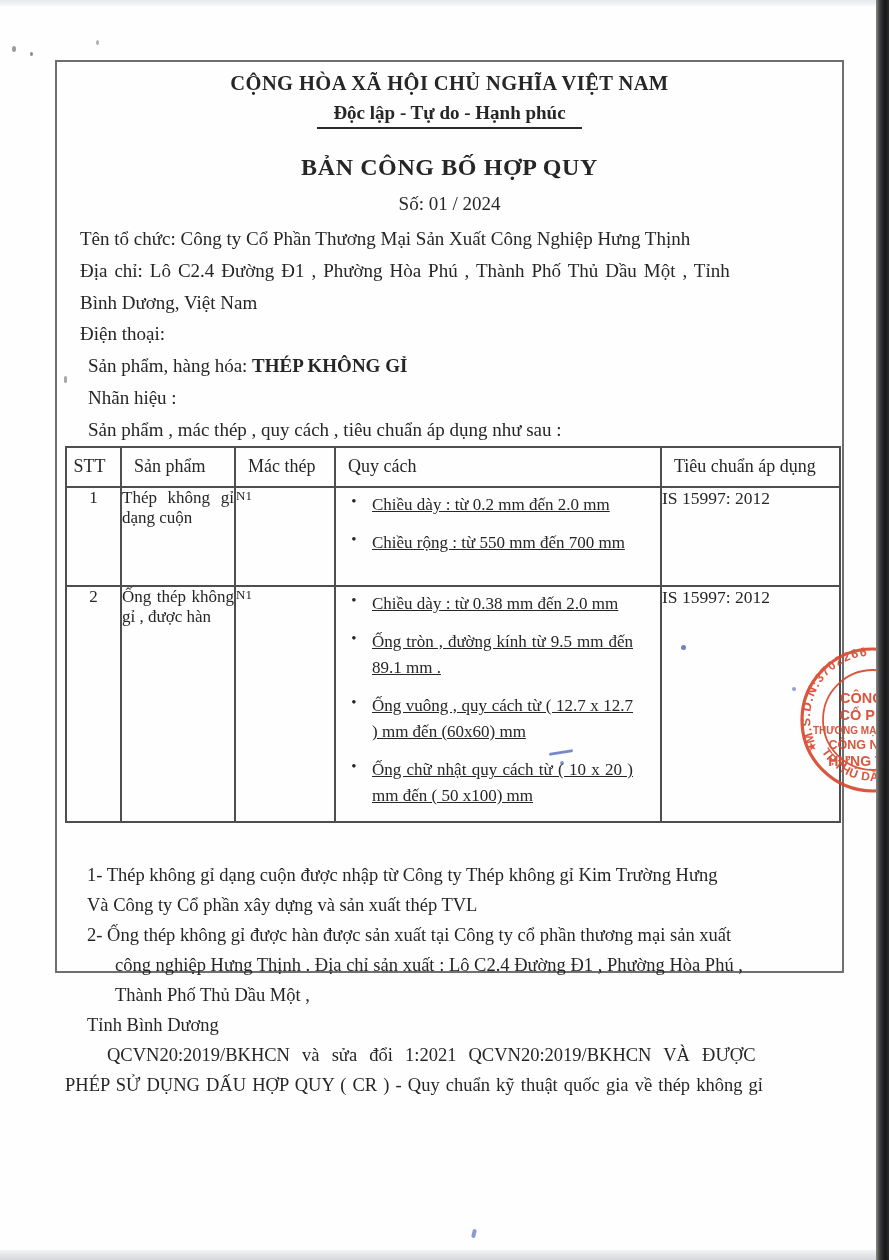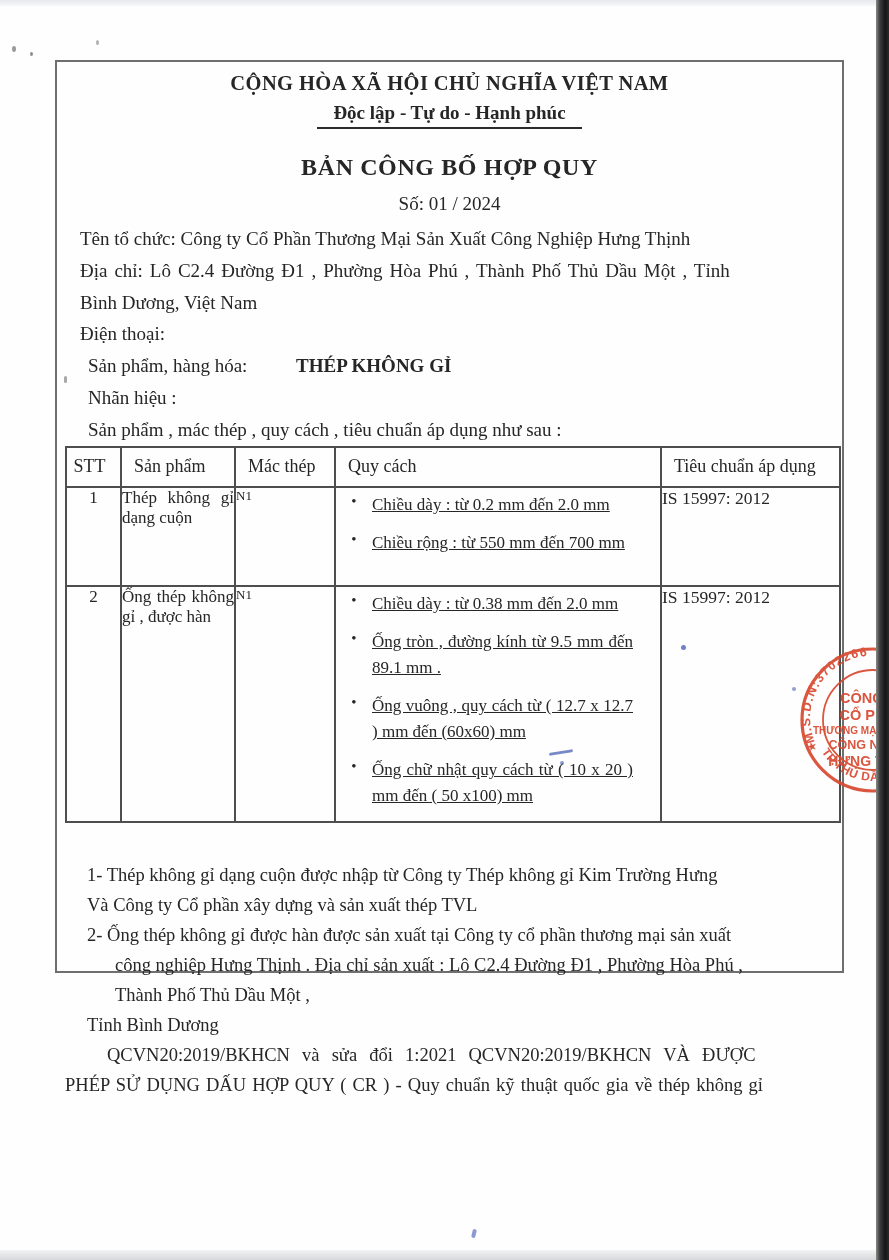--- a/index.html
+++ b/index.html
@@ -27,21 +27,21 @@
   .motto2{display:inline-block;font-weight:bold;font-size:19px;
     padding:0 16px 3px 16px;border-bottom:2.5px solid #2b2b2b;}
   .doc-title{position:absolute;left:0;top:92px;width:100%;text-align:center;
     font-weight:bold;font-size:24px;letter-spacing:.6px;}
   .doc-number{position:absolute;left:0;top:131px;width:100%;text-align:center;
     font-size:19px;}
   
   .info{position:absolute;left:23px;top:161px;width:752px;font-size:19px;
     line-height:31.8px;}
   .info .indent{margin-left:8px;}
-  .bold{font-weight:bold;margin-left:44px;}
+  .bold{font-weight:bold;}
   
   table.conf{position:absolute;left:8px;top:384px;border-collapse:collapse;
     table-layout:fixed;width:774px;font-size:17px;}
   table.conf th,table.conf td{border:2px solid #4e4e4e;vertical-align:top;
     padding:0;box-sizing:border-box;}
   table.conf th{font-weight:normal;text-align:left;height:40px;
     padding:8px 8px 0 12px;font-size:18px;margin-top:8px;}
   td.c-stt{text-align:center;padding-top:12px;}
   td.c-prod{padding:12px 10px 0 13px;text-align:justify;}
   td.c-grade{text-align:left;padding-top:12px;font-size:13px;}

